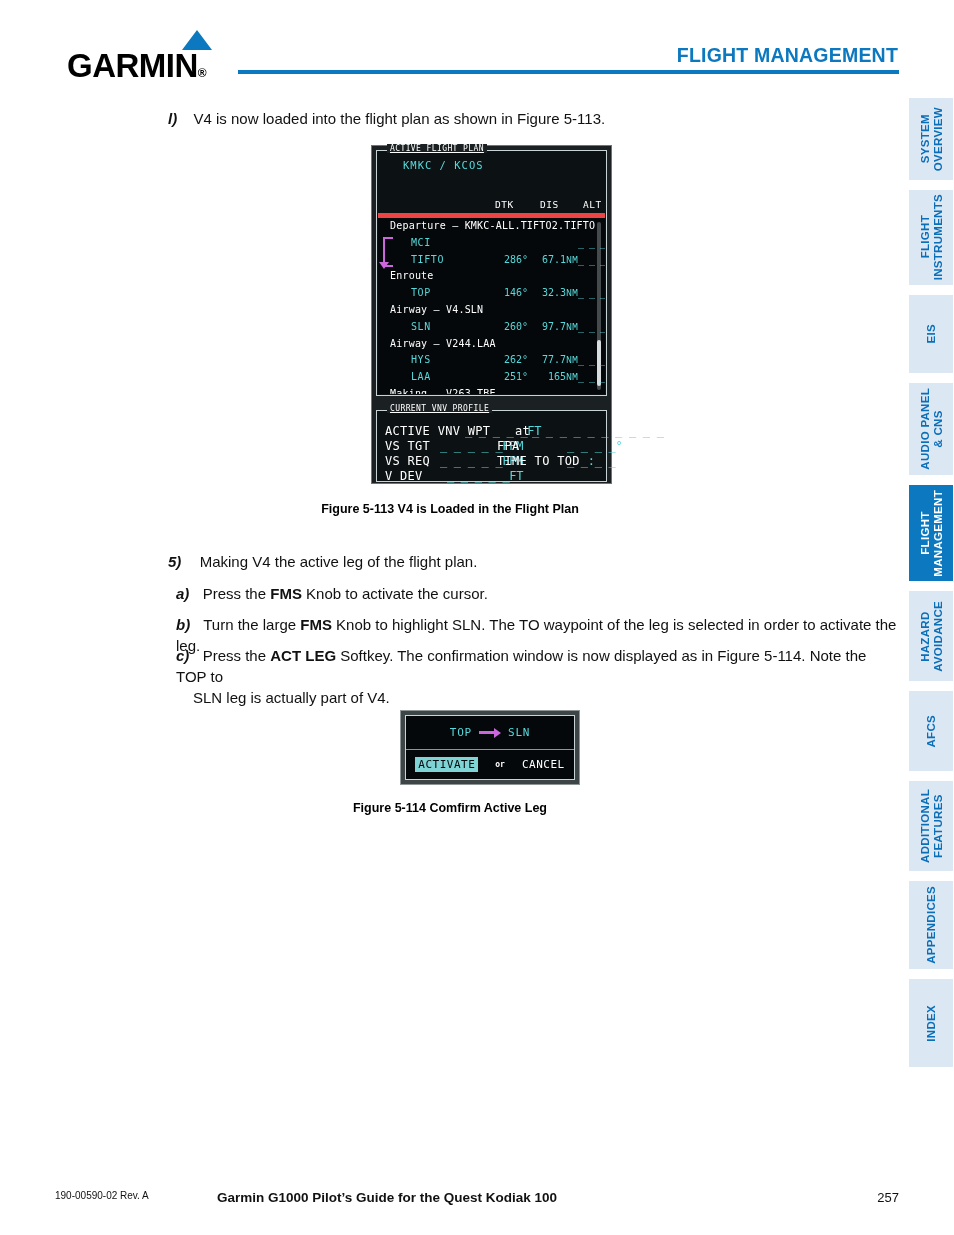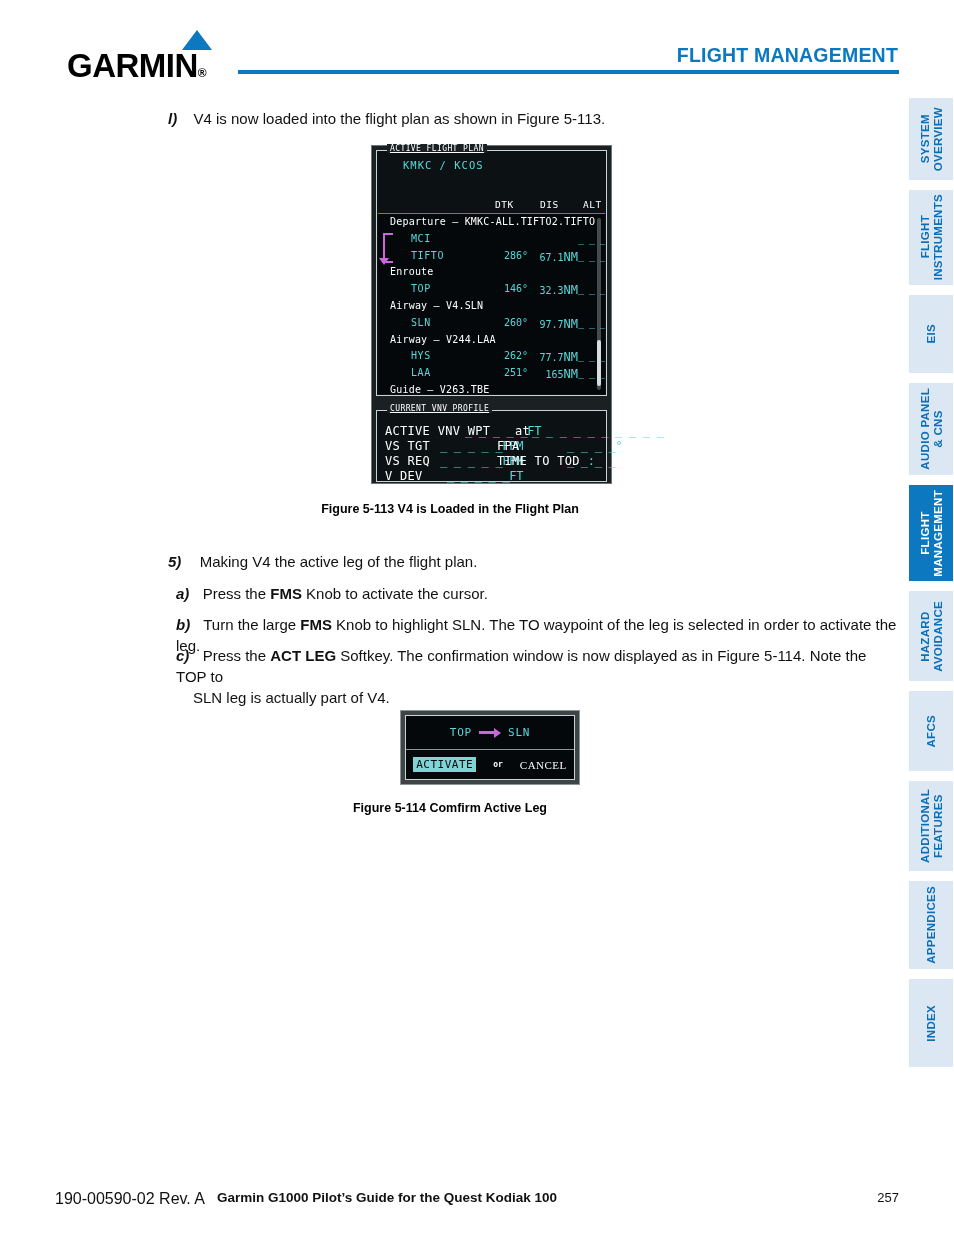--- a/index.html
+++ b/index.html
@@ -194,21 +194,21 @@
   #ch-dis { left: 163px; }
   #ch-alt { left: 206px; }
 
   #fpl-list {
     position: absolute;
     top: 62px;
     left: 1px;
     right: 1px;
     bottom: 1px;
     background: #05080a;
-    border-top: 1px solid #ef4444;
+    border-top: 5px solid #ef4444;
     overflow: hidden;
   }
   .fpl-row {
     position: relative;
     height: 16.8px;
     font-size: 10px;
     white-space: nowrap;
     color: #ffffff;
   }
   .fpl-row .hdr {
@@ -235,21 +235,21 @@
     color: #57d8da;
   }
   .fpl-row .dis {
     position: absolute;
     left: 148px;
     top: 2px;
     width: 52px;
     text-align: right;
     color: #57d8da;
   }
-  .fpl-row .dis .unit { font-size: 12px; }
+  .fpl-row .dis .unit { font-size: 10px; font-family: Liberation Mono, monospace; }
   .fpl-row .alt {
     position: absolute;
     left: 200px;
     top: 2px;
     color: #57d8da;
     letter-spacing: -0.5px;
   }
   #leg-bracket {
     position: absolute;
     left: 5px;
@@ -373,28 +373,27 @@
     letter-spacing: 0.5px;
   }
   #confirm-or {
     color: #ffffff;
     font-size: 8px;
     font-weight: bold;
   }
   #btn-cancel {
     color: #ffffff;
     letter-spacing: 0.5px;
-    font-family: Liberation Serif, serif;
   }
 
   
   #footer { position: absolute; left: 0; top: 1190px; width: 954px; height: 30px; }
   #footer-left {
     position: absolute; left: 55px; top: 0;
-    font-size: 16px; color: #111;
+    font-size: 10px; color: #111;
   }
   #footer-center {
     position: absolute; left: 0; top: 0; width: 774px;
     text-align: center; font-size: 13.5px; font-weight: bold; color: #111;
   }
   #footer-right {
     position: absolute; right: 55px; top: 0;
     font-size: 13px; color: #111;
   }
 </style>
@@ -514,21 +513,21 @@
             <span class="dis"><span>77.7</span><span class="unit">NM</span></span>
             <span class="alt">_ _ _ _ _FT</span>
           </div>
           <div class="fpl-row">
             <span class="wpt">LAA</span>
             <span class="dtk">251°</span>
             <span class="dis"><span>165</span><span class="unit">NM</span></span>
             <span class="alt">_ _ _ _ _FT</span>
           </div>
           <div class="fpl-row">
-            <span class="hdr">Guide – V263.TBE</span>
+            <span class="hdr">Making – V263.TBE</span>
           </div>
         </div>
     </div>
 
     <div class="g-panel" id="vnv-panel">
       <div class="g-panel-title">CURRENT VNV PROFILE</div>
 
       <div class="vnv-row" style="left:8px; top:13px;">ACTIVE VNV WPT</div>
       <div class="vnv-row vnv-val" style="left:88px; top:13px;">_ _ _ _ _FT</div>
       <div class="vnv-row" style="left:138px; top:13px;">at</div>

